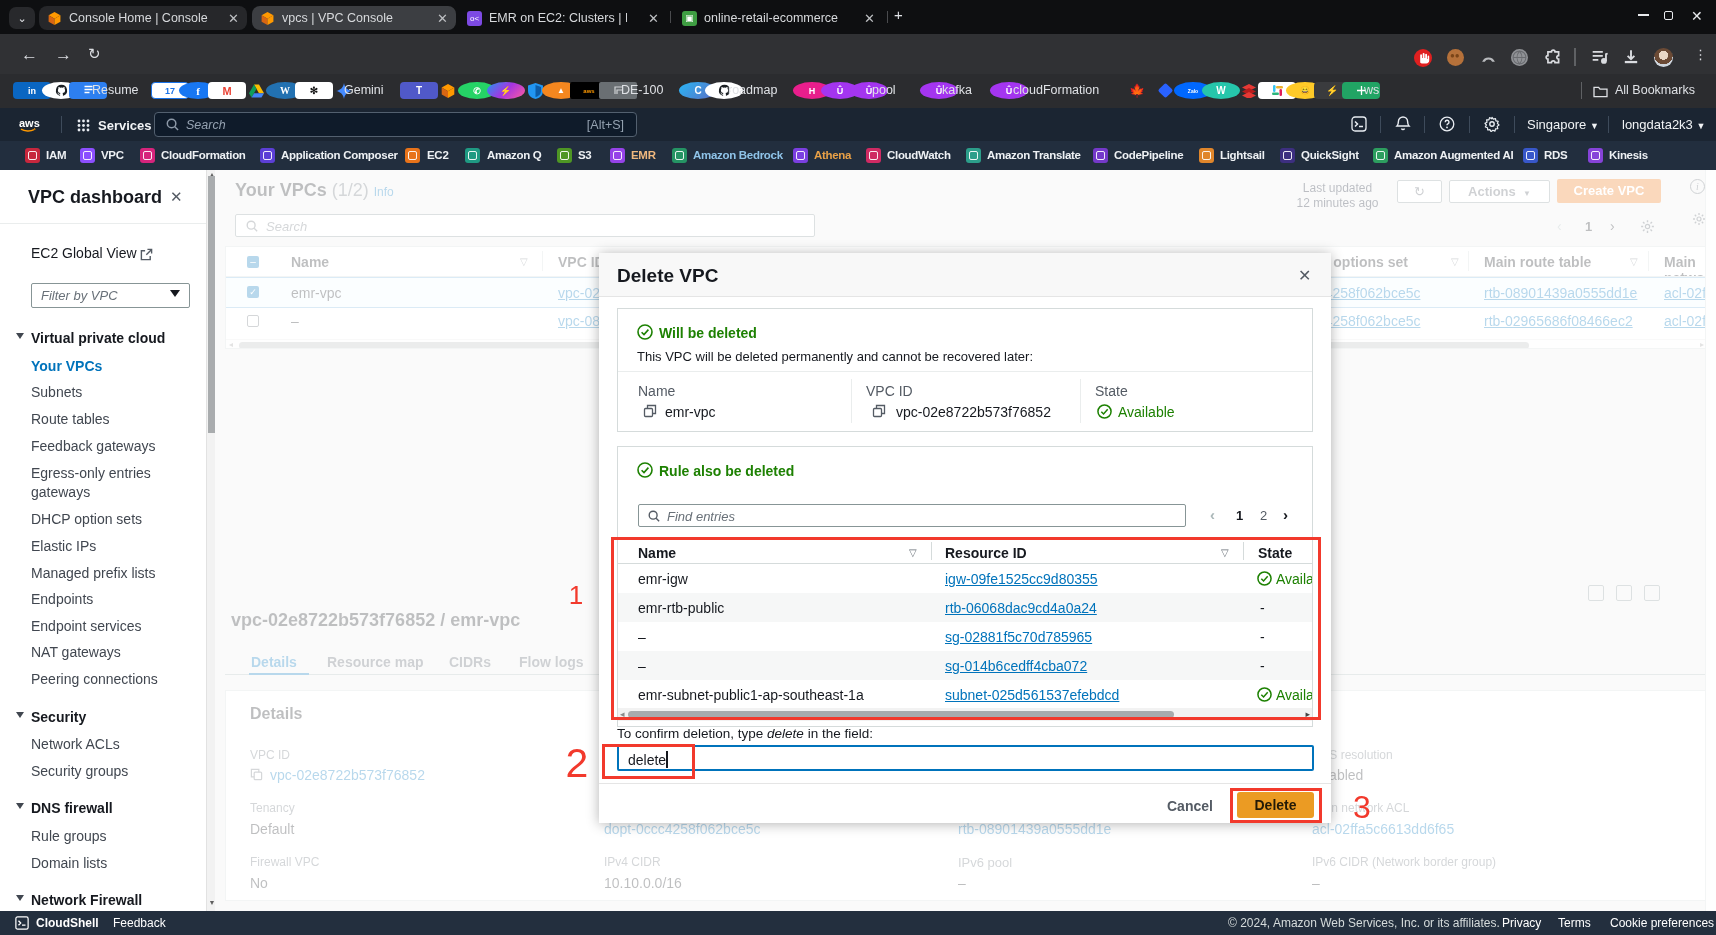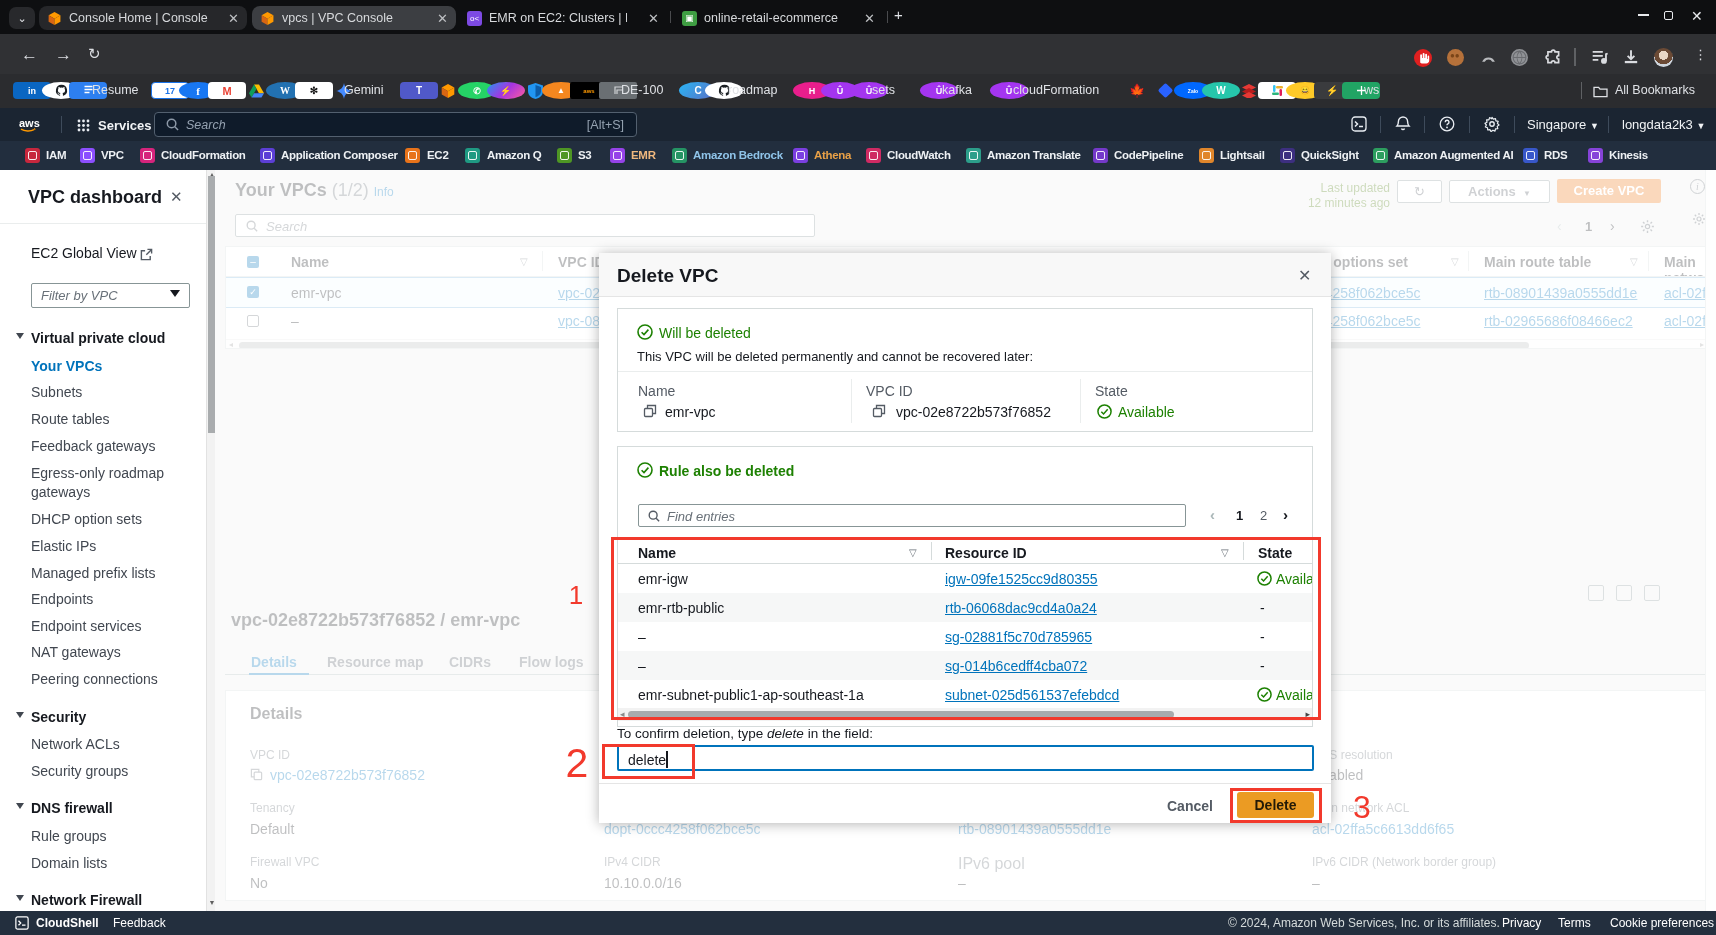--- a/index.html
+++ b/index.html
@@ -177,21 +177,21 @@
   <div class="bk bkc" style="left:679px;background:linear-gradient(135deg,#29b6f6,#5c6bc0);font-size:10px">C</div>
   <div class="bk bkc" style="left:705px;background:#fff">
       <svg width="13" height="13" viewBox="0 0 16 16">
         <path fill="#1b1f23" d="M8 1a7 7 0 0 0-2.2 13.6c.35.07.48-.15.48-.34v-1.2c-1.95.4-2.36-.94-2.36-.94-.32-.8-.78-1-.78-1-.63-.44.05-.43.05-.43.7.05 1.07.72 1.07.72.63 1.07 1.64.76 2.04.58.06-.45.24-.76.44-.94-1.56-.18-3.2-.78-3.2-3.46 0-.76.27-1.39.72-1.88-.07-.18-.31-.9.07-1.86 0 0 .59-.19 1.92.72a6.7 6.7 0 0 1 3.5 0c1.33-.91 1.92-.72 1.92-.72.38.96.14 1.68.07 1.86.45.49.72 1.12.72 1.88 0 2.69-1.64 3.28-3.2 3.46.25.22.47.64.47 1.29v1.92c0 .19.13.41.48.34A7 7 0 0 0 8 1z"></path>
       </svg>
     </div>
   <div class="bkt" style="left:728px">roadmap</div>
   <div class="bk bkc" style="left:793px;background:#e91e8c;font-size:9px">H</div>
   <div class="bk bkc" style="left:821px;background:#a435f0;font-size:9px">Û</div>
   <div class="bk bkc" style="left:850px;background:#a435f0;font-size:9px">Û</div>
-  <div class="bkt" style="left:872px">sets</div>
+  <div class="bkt" style="left:872px">pool</div>
   <div class="bk bkc" style="left:920px;background:#a435f0;font-size:9px">Û</div>
   <div class="bkt" style="left:942px">kafka</div>
   <div class="bk bkc" style="left:990px;background:#a435f0;font-size:9px">Û</div>
   <div class="bkt" style="left:1013px">cloudFormation</div>
   <div class="bk" style="left:1118px;color:#d32f2f;background:transparent;font-size:13px">🍁</div>
   <div class="bk" style="left:1146px">
       <div style="width:11px;height:11px;background:#2962ff;transform:rotate(45deg);border-radius:2px"></div>
     </div>
   <div class="bk bkc" style="left:1174px;background:#0068ff;font-size:5px">Zalo</div>
   <div class="bk bkc" style="left:1202px;background:#26c6ab;font-size:10px">W</div>
@@ -329,21 +329,21 @@
     <div class="ab" style="left:31px;top:113px;width:159px;height:25px;border:1px solid #879596;border-radius:2px;background:#fff">
       <span style="position:absolute;left:9px;top:4px;font-size:13px;color:#687078;font-style:italic">Filter by VPC</span>
       <span style="position:absolute;right:9px;top:6px;width:0;height:0;border-left:5px solid transparent;border-right:5px solid transparent;border-top:7px solid #16191f"></span>
     </div>
     <div class="scar" style="top:163px"></div>
       <div class="shead" style="top:160px">Virtual private cloud</div>
     <div class="snav" style="top:188px;color:#0073bb;font-weight:bold">Your VPCs</div>
     <div class="snav" style="top:214px">Subnets</div>
     <div class="snav" style="top:241px">Route tables</div>
     <div class="snav" style="top:268px">Feedback gateways</div>
-    <div class="snav" style="top:295px">Egress-only roadmap</div>
+    <div class="snav" style="top:295px">Egress-only entries</div>
     <div class="snav" style="top:314px">gateways</div>
     <div class="snav" style="top:341px">DHCP option sets</div>
     <div class="snav" style="top:368px">Elastic IPs</div>
     <div class="snav" style="top:395px">Managed prefix lists</div>
     <div class="snav" style="top:421px">Endpoints</div>
     <div class="snav" style="top:448px">Endpoint services</div>
     <div class="snav" style="top:474px">NAT gateways</div>
     <div class="snav" style="top:501px">Peering connections</div>
     <div class="scar" style="top:542px"></div>
       <div class="shead" style="top:539px">Security</div>
@@ -356,21 +356,21 @@
     <div class="scar" style="top:725px"></div>
       <div class="shead" style="top:722px">Network Firewall</div>
   </div>
   <div id="sidescroll" class="ab">
     <div class="ab" style="left:1px;top:0px;width:8px;height:8px;color:#606060;font-size:7px;text-align:center;line-height:9px">▲</div>
     <div class="ab" style="left:1px;top:6px;width:8px;height:257px;background:#a9acae"></div>
     <div class="ab" style="left:1px;top:729px;width:8px;height:8px;color:#606060;font-size:7px;text-align:center;line-height:8px">▼</div>
   </div>
   <div id="content" class="ab">
     <div class="ab" style="left:20px;top:10px;font-size:18px;color:#16191f"><b>Your VPCs</b> <span style="color:#687078">(1/2)</span> <span style="font-size:12px;color:#0073bb">Info</span></div>
-    <div class="ab" style="left:1070px;top:11px;width:105px;text-align:right;font-size:12px;color:#4d7c0f;line-height:15px">Last updated<br>12 minutes ago</div>
+    <div class="ab" style="left:1070px;top:11px;width:105px;text-align:center;font-size:12px;color:#0f172a;line-height:15px">Last updated<br>12 minutes ago</div>
     <div class="ab" style="left:1182px;top:10px;width:45px;height:23px;border:1px solid #879596;border-radius:2px;background:#fff;text-align:center;line-height:21px;color:#545b64;font-size:13px">↻</div>
     <div class="ab" style="left:1234px;top:10px;width:101px;height:23px;border:1px solid #879596;border-radius:2px;background:#fff;text-align:center;line-height:21px;color:#545b64;font-size:13px;font-weight:bold">Actions &nbsp;<span style="font-size:8px">▼</span></div>
     <div class="ab" style="left:1342px;top:9px;width:104px;height:24px;background:#ec7211;border-radius:2px;text-align:center;line-height:24px;color:#fff;font-size:13px;font-weight:bold">Create VPC</div>
     <div class="ab" style="left:20px;top:44px;width:580px;height:23px;border:1px solid #879596;border-radius:2px;background:#fff">
       <svg width="12" height="12" viewBox="0 0 14 14" fill="none" stroke="#687078" stroke-width="1.6" style="position:absolute;left:10px;top:5px">
           <circle cx="6" cy="6" r="4.6"></circle>
           <line x1="9.5" y1="9.5" x2="13" y2="13"></line>
         </svg>
       <span style="position:absolute;left:30px;top:4px;font-size:13px;color:#687078;font-style:italic">Search</span>
     </div>
@@ -439,21 +439,21 @@
       <div class="ab" style="left:378px;top:110px;font-size:12px;color:#687078">DHCP options set</div>
       <div class="ab glink" style="left:378px;top:130px;font-size:14px;text-decoration:none">dopt-0ccc4258f062bce5c</div>
       <div class="ab" style="left:732px;top:110px;font-size:12px;color:#687078">Main route table</div>
       <div class="ab glink" style="left:732px;top:130px;font-size:14px;text-decoration:none">rtb-08901439a0555dd1e</div>
       <div class="ab" style="left:1086px;top:110px;font-size:12px;color:#687078">Main network ACL</div>
       <div class="ab glink" style="left:1086px;top:130px;font-size:14px;text-decoration:none">acl-02ffa5c6613dd6f65</div>
       <div class="ab" style="left:24px;top:164px;font-size:12px;color:#687078">Firewall VPC</div>
       <div class="ab" style="left:24px;top:184px;font-size:14px;color:#16191f">No</div>
       <div class="ab" style="left:378px;top:164px;font-size:12px;color:#687078">IPv4 CIDR</div>
       <div class="ab" style="left:378px;top:184px;font-size:14px;color:#16191f">10.10.0.0/16</div>
-      <div class="ab" style="left:732px;top:164px;font-size:16px;color:#687078">IPv6 pool</div>
+      <div class="ab" style="left:732px;top:164px;font-size:13px;color:#687078">IPv6 pool</div>
       <div class="ab" style="left:732px;top:184px;font-size:14px;color:#16191f">–</div>
       <div class="ab" style="left:1086px;top:164px;font-size:12px;color:#687078">IPv6 CIDR (Network border group)</div>
       <div class="ab" style="left:1086px;top:184px;font-size:14px;color:#16191f">–</div>
     </div>
     <div class="ab" style="left:1490px;top:0;width:11px;height:741px;background:#fafafa;border-left:1px solid #d5dbdb"></div>
     <div class="ab" style="left:1475px;top:9px;width:15px;height:15px;border:1.5px solid #545b64;border-radius:50%;color:#545b64;font-size:10px;text-align:center;line-height:14px;font-style:italic;font-family:'Liberation Serif',serif">i</div>
     <div class="ab" style="left:1477px;top:42px"><svg width="14" height="14" viewBox="0 0 16 16" fill="none" stroke="#545b64" stroke-width="1.3">
           <circle cx="8" cy="8" r="2.3"></circle>
           <path d="M8 1.2v2.2M8 12.6v2.2M1.2 8h2.2M12.6 8h2.2M3.2 3.2l1.6 1.6M11.2 11.2l1.6 1.6M12.8 3.2l-1.6 1.6M4.8 11.2l-1.6 1.6" stroke-width="1.5"></path>
         </svg></div>
@@ -463,21 +463,21 @@
 <div id="pagemodal" class="ab" style="left:0;top:170px;width:1716px;height:741px;z-index:9">
   <div id="modal" class="ab">
     <div class="ab" style="left:0;top:0;width:732px;height:44px;background:#f8f8f8;border-bottom:1px solid #e5e5e5"></div>
     <div class="ab" style="left:18px;top:12px;font-size:19px;font-weight:bold;color:#16191f">Delete VPC</div>
     <div class="ab" style="left:699px;top:13px;font-size:16px;color:#545b64">✕</div>
     <div class="gbox" style="top:55px;height:124px">
       <svg width="16" height="16" viewBox="0 0 16 16" fill="none" stroke="#1d8102" stroke-width="1.6" style="position:absolute;left:19px;top:15px">
           <circle cx="8" cy="8" r="7"></circle>
           <path d="M4.6 8.2 7 10.6 11.4 5.6"></path>
         </svg>
-      <div class="ab" style="left:41px;top:16px;font-size:14px;font-weight:normal;color:#1d8102">Will be deleted</div>
+      <div class="ab" style="left:41px;top:16px;font-size:14px;font-weight:bold;color:#1d8102">Will be deleted</div>
       <div class="ab" style="left:19px;top:40px;font-size:13px;color:#16191f">This VPC will be deleted permanently and cannot be recovered later:</div>
       <div class="ab" style="left:0;top:62px;width:694px;height:1px;background:#eaeded"></div>
       <div class="ab" style="left:233px;top:70px;width:1px;height:44px;background:#eaeded"></div>
       <div class="ab" style="left:462px;top:70px;width:1px;height:44px;background:#eaeded"></div>
       <div class="ab" style="left:20px;top:74px;font-size:14px;color:#545b64">Name</div>
       <div class="ab" style="left:25px;top:95px"><svg width="14" height="14" viewBox="0 0 14 14" fill="none" stroke="#545b64" stroke-width="1.3">
             <rect x="1.5" y="4.5" width="8" height="8" rx="1"></rect>
             <path d="M4.5 4.5v-3h8v8h-3"></path>
           </svg></div>
       <div class="ab" style="left:47px;top:95px;font-size:14px;color:#16191f">emr-vpc</div>

